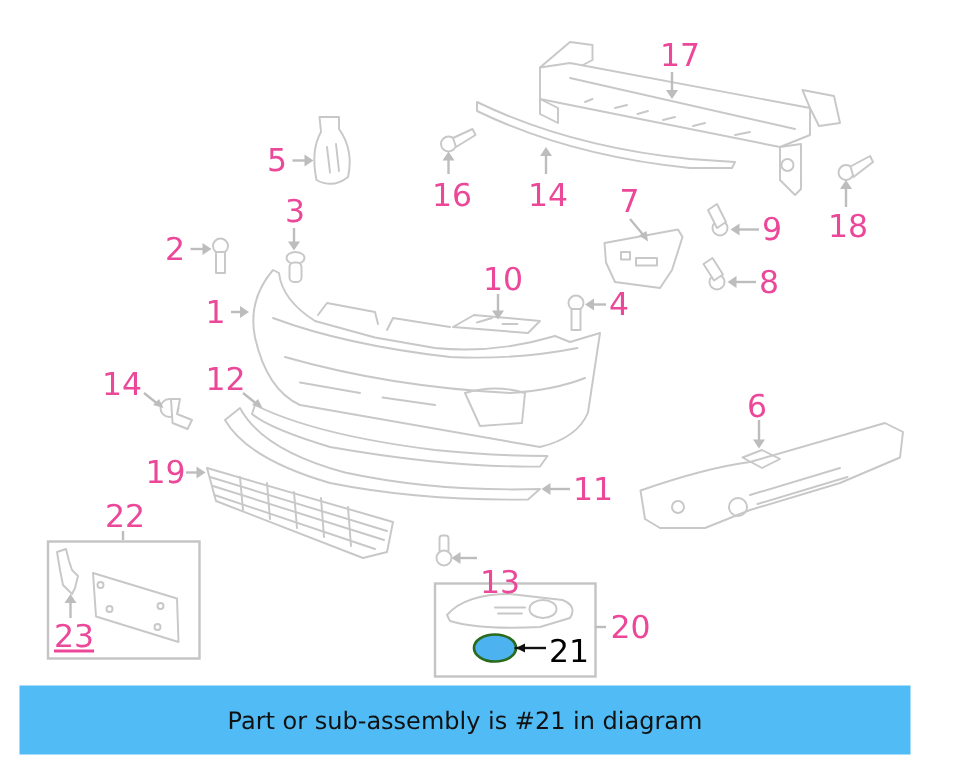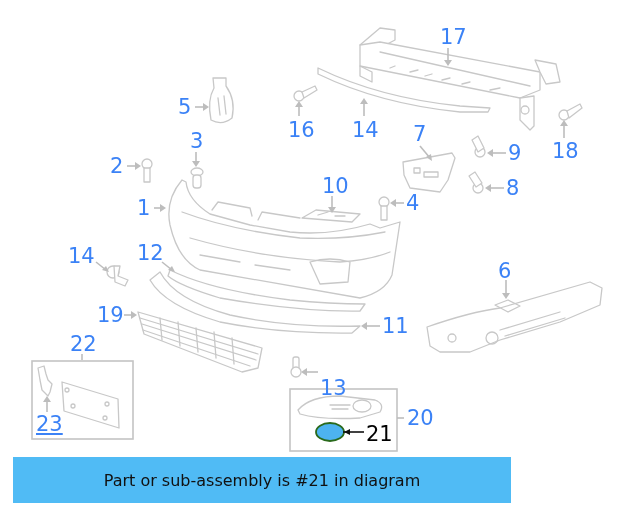--- a/index.html
+++ b/index.html
@@ -3,23 +3,23 @@
 <meta charset="utf-8">
 <style>
   html,body{margin:0;padding:0;background:#ffffff;}
   body{width:640px;height:512px;position:relative;overflow:hidden;font-family:"DejaVu Sans",sans-serif;}
   #diagram{position:absolute;left:0;top:0;width:640px;height:512px;}
   .part{fill:none;stroke:#c8c8c8;stroke-width:1.3;stroke-linejoin:round;stroke-linecap:round;}
   .partf{fill:#ffffff;stroke:#c8c8c8;stroke-width:1.3;stroke-linejoin:round;}
   .leader{stroke:#bdbdbd;stroke-width:1.6;fill:none;}
   .arrowhead{fill:#bdbdbd;}
   .box{fill:none;stroke:#c4c4c4;stroke-width:1.6;}
-  .callout{position:absolute;font-family:"DejaVu Sans",sans-serif;font-size:21px;color:#3b82f6;line-height:1;white-space:nowrap;}
+  .callout{position:absolute;font-family:"DejaVu Sans",sans-serif;font-size:21px;color:#ec4899;line-height:1;white-space:nowrap;}
   .callout.highlight{color:#000000;}
-  .banner{position:absolute;left:13px;top:457px;width:498px;height:46px;background:#50bbf5;
+  .banner{position:absolute;left:13px;top:457px;width:594px;height:46px;background:#50bbf5;
     display:flex;flex-direction:column;align-items:center;justify-content:center;}
   .banner span{font-family:"DejaVu Sans",sans-serif;font-size:16px;line-height:19px;color:#111111;}
 </style>
 </head>
 <body>
 
 <svg id="diagram" viewBox="0 0 640 512" xmlns="http://www.w3.org/2000/svg">
 
   <g>
     <path class="partf" d="M360 45 L380 28 L395 30 L395 40 L372 52 Z"></path>

